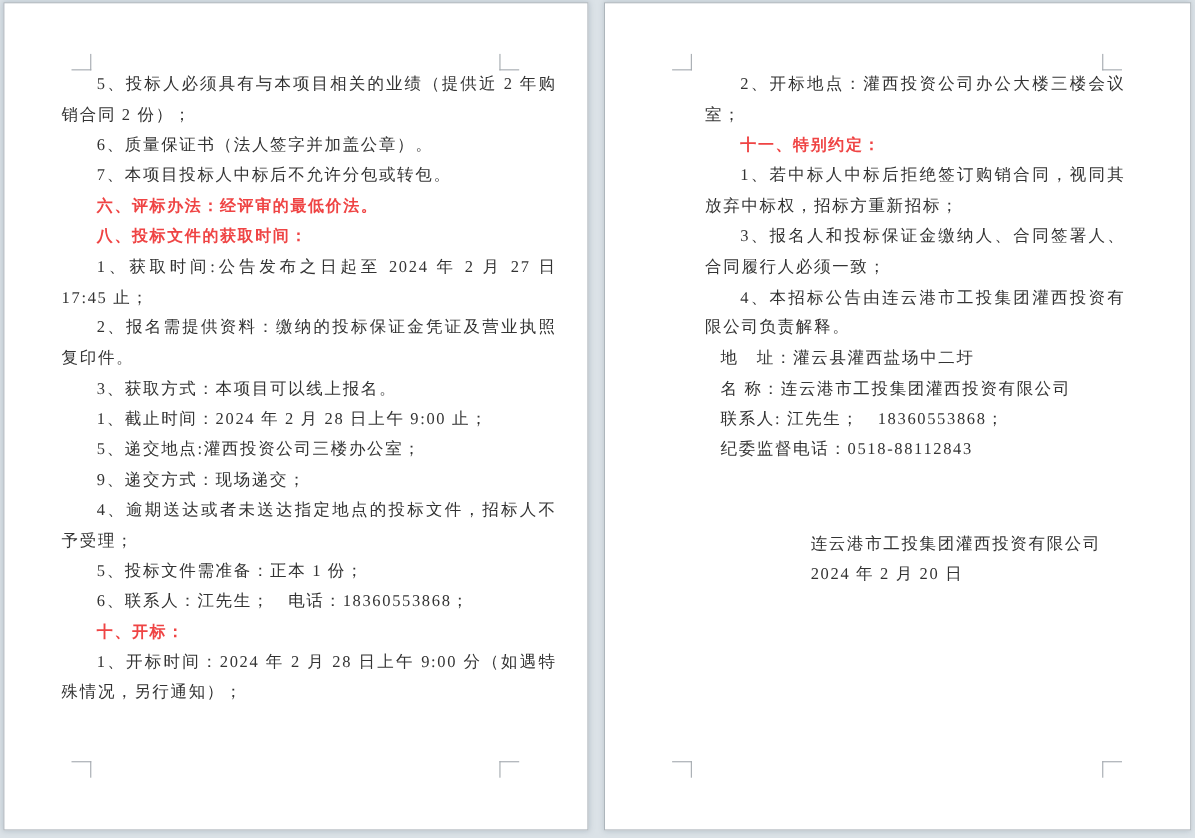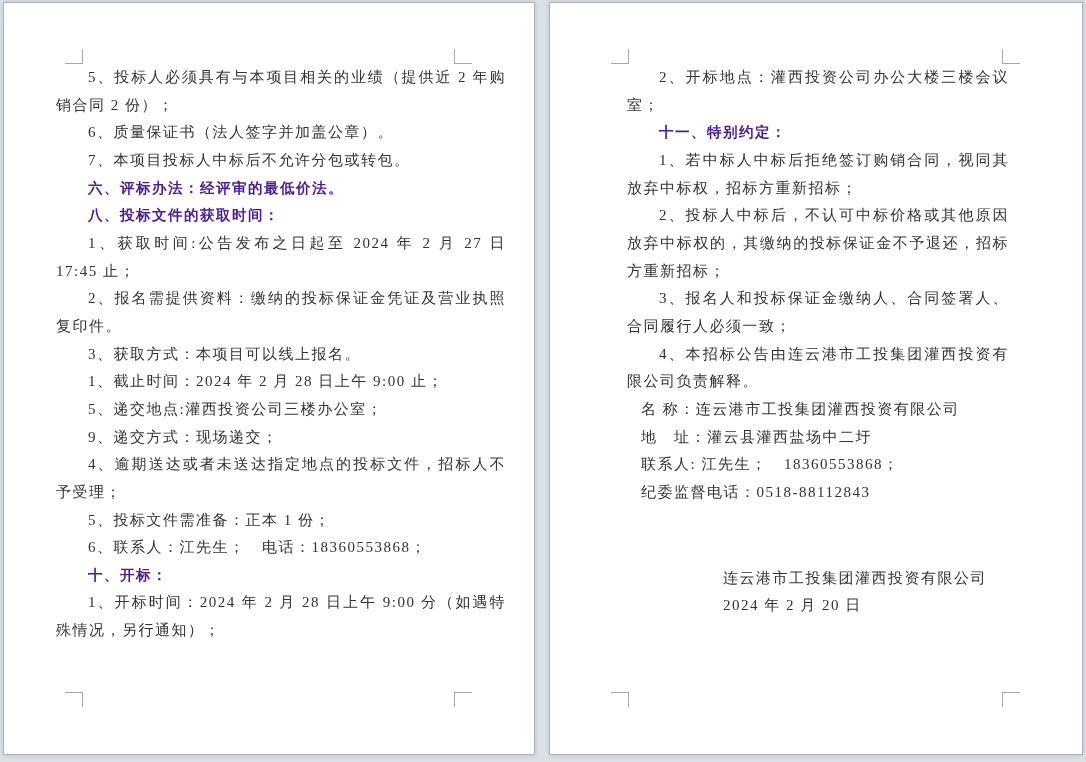--- a/index.html
+++ b/index.html
@@ -15,35 +15,35 @@
     background:#ffffff;
     border:1px solid #adb5bb;
     box-sizing:border-box;
     box-shadow:0 0 5px rgba(110,130,145,0.35);
   }
   #page1{left:3px;width:532px;}
   #page2{left:549px;width:534px;}
 
   .content{position:absolute;color:#333;}
   #page1 .content{left:52px;top:61px;width:450px;}
-  #page2 .content{left:77px;top:61px;width:382px;}
+  #page2 .content{left:91px;top:61px;width:382px;}
 
   .content p{
     margin:0;
     font-size:15px;
     line-height:27.65px;
     letter-spacing:1.5px;
     text-align:justify;
     color:#333;
   }
   p.indent{text-indent:32px;}
   p.small-indent{text-indent:14px;}
   p.bold{
     font-weight:bold;
-    color:#4c1d95;
+    color:#ef4444;
     font-family:"DejaVu Sans","Liberation Sans",sans-serif;
     font-size:14.5px;
   }
 
   .signature-block{
     margin-top:58px;
     margin-left:96px;
     text-align:center;
   }
   .signature-block p{text-align:left;}
@@ -87,25 +87,24 @@
 
   <div class="page" id="page2">
     <div class="mark tl"></div>
     <div class="mark tr"></div>
     <div class="mark bl"></div>
     <div class="mark br"></div>
     <div class="content">
       <p class="indent">2、开标地点：灌西投资公司办公大楼三楼会议室；</p>
       <p class="indent bold">十一、特别约定：</p>
       <p class="indent">1、若中标人中标后拒绝签订购销合同，视同其放弃中标权，招标方重新招标；</p>
-      <p class="indent">2、投标人中标后，不认可中标价格或其他原因放弃中标权的，其缴纳的投标保证金不予退还，招标方重新招标；</p>
       <p class="indent">3、报名人和投标保证金缴纳人、合同签署人、合同履行人必须一致；</p>
       <p class="indent">4、本招标公告由连云港市工投集团灌西投资有限公司负责解释。</p>
+      <p class="small-indent">地　址：灌云县灌西盐场中二圩</p>
       <p class="small-indent">名 称：连云港市工投集团灌西投资有限公司</p>
-      <p class="small-indent">地　址：灌云县灌西盐场中二圩</p>
       <p class="small-indent">联系人: 江先生；　18360553868；</p>
       <p class="small-indent">纪委监督电话：0518-88112843</p>
       <div class="signature-block">
         <p>连云港市工投集团灌西投资有限公司</p>
         <p>2024 年 2 月 20 日</p>
       </div>
     </div>
   </div>
 
 </div>

